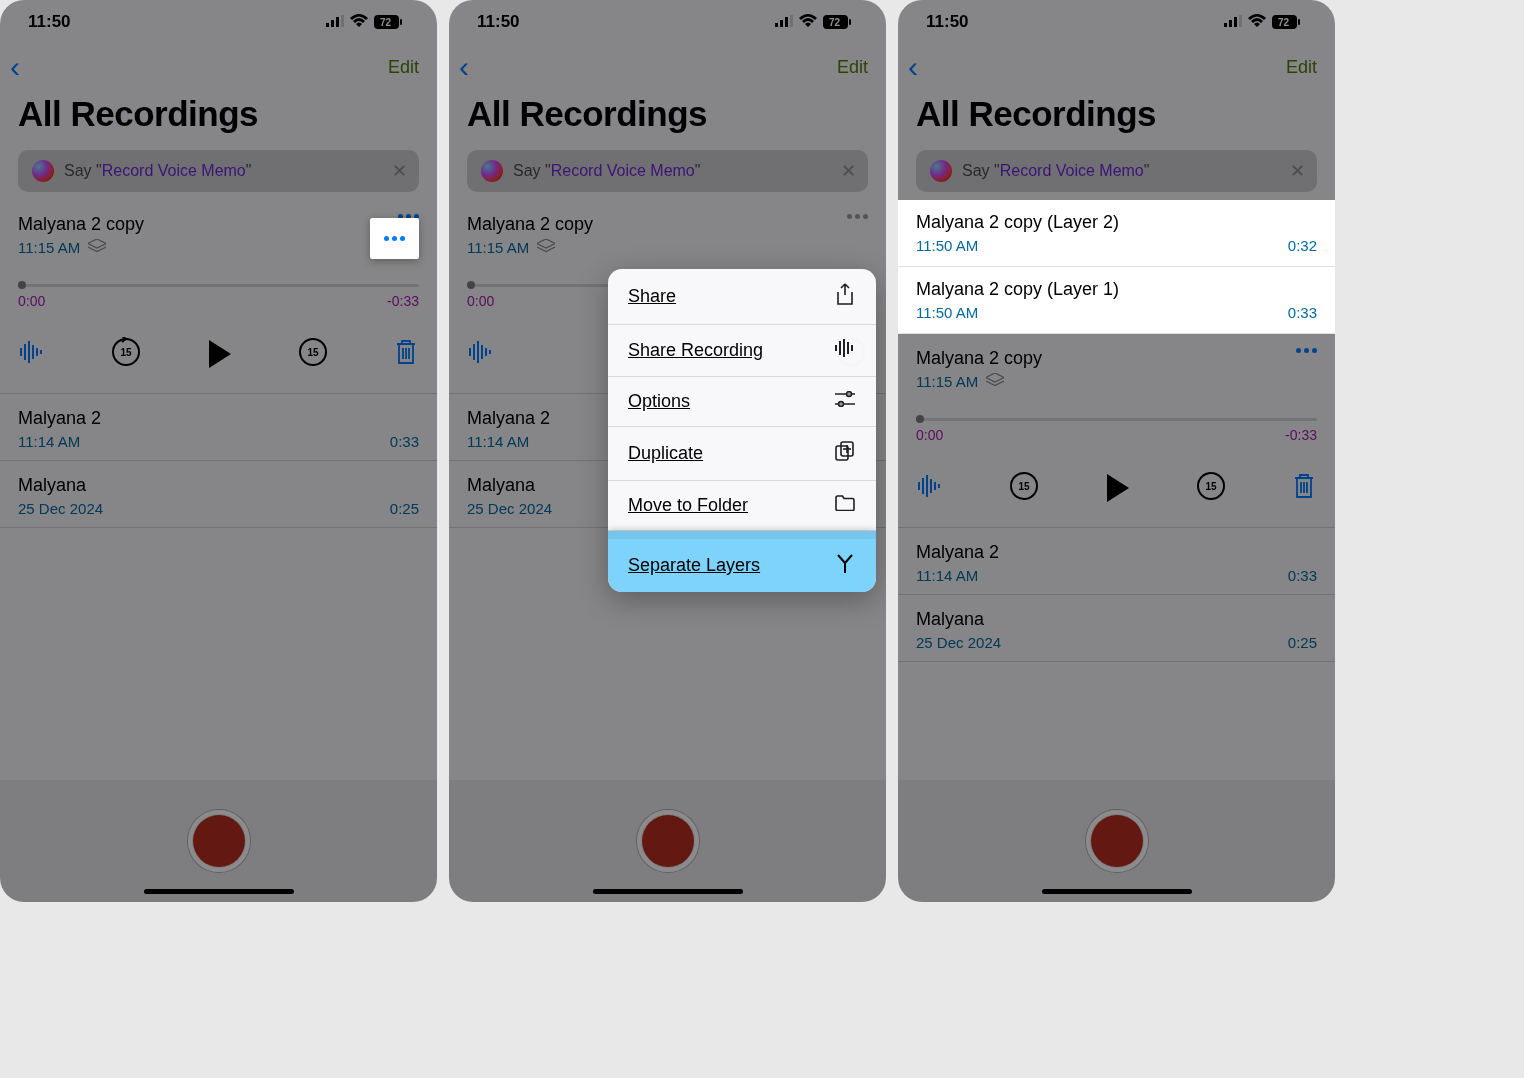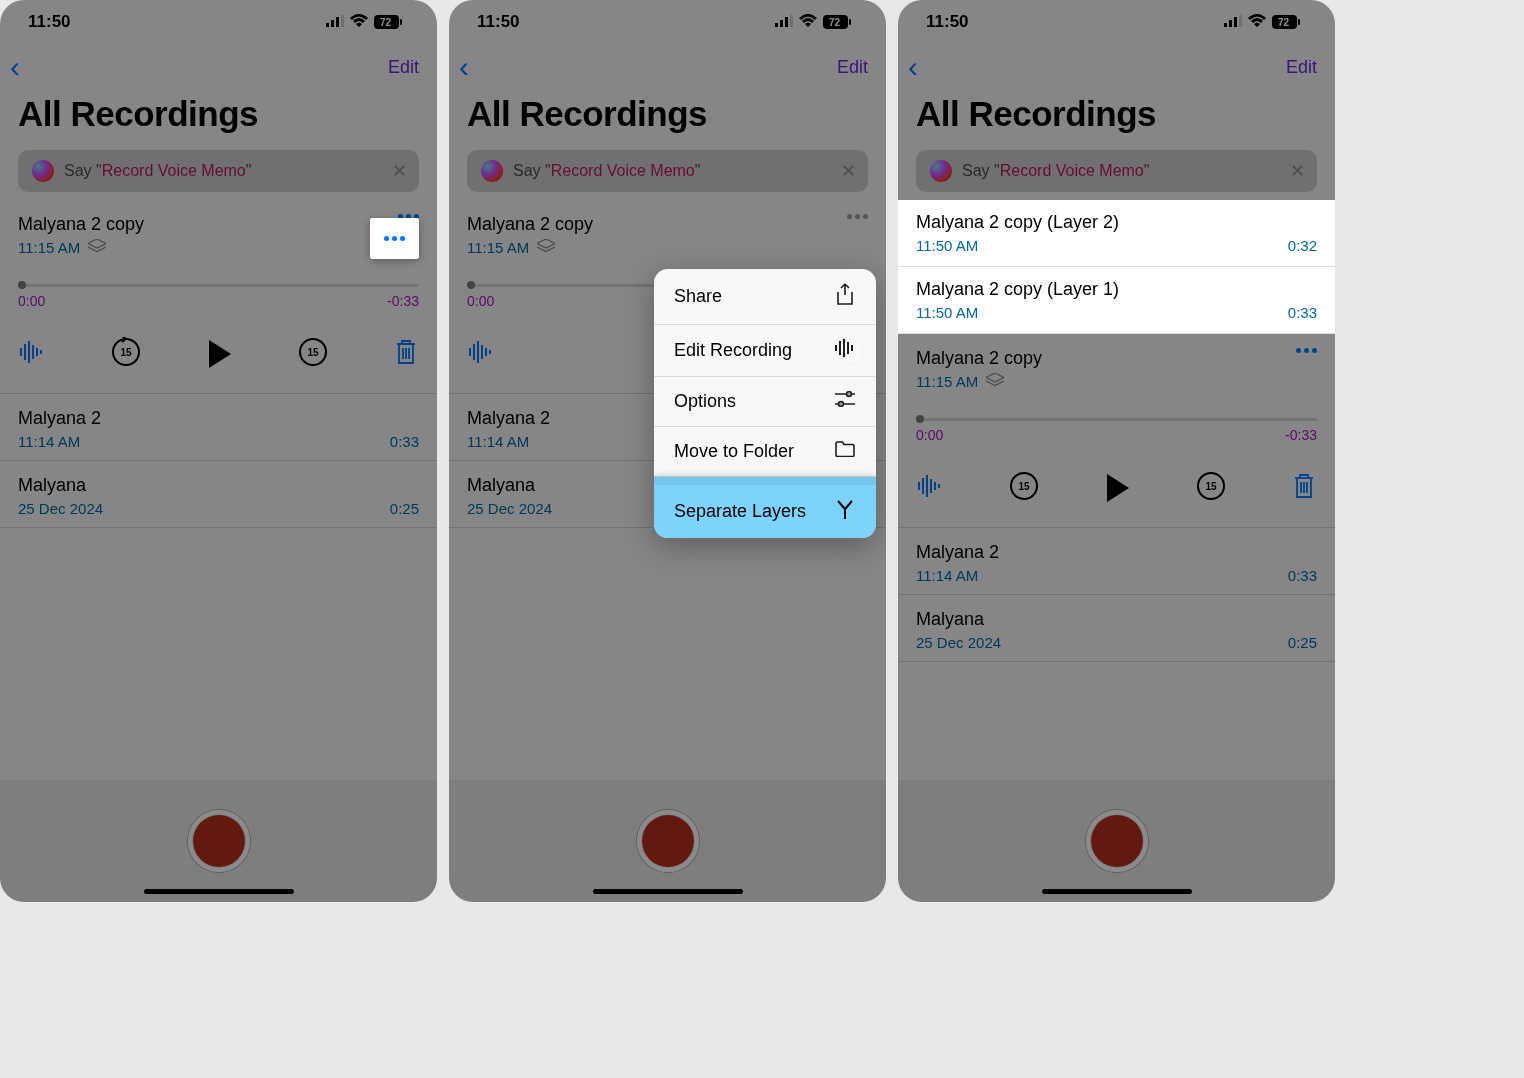--- a/index.html
+++ b/index.html
@@ -42,39 +42,39 @@
     font-weight: 600;
   }
   .status-right { display: flex; align-items: center; gap: 6px; }
   .nav-row {
     display: flex;
     justify-content: space-between;
     align-items: center;
     padding: 14px 18px 0 10px;
   }
   .back-chevron { color: #007aff; font-size: 30px; font-weight: 300; line-height: 1; }
-  .edit-link { color: #6d28d9; font-size: 18px; }
+  .edit-link { color: #4d7c0f; font-size: 18px; }
   .page-title { font-size: 35px; font-weight: 700; padding: 12px 18px 8px 18px; letter-spacing: -0.5px; }
   .siri-banner {
     margin: 8px 18px;
     background: #ccccd0;
     border-radius: 10px;
     padding: 10px 14px;
     display: flex;
     align-items: center;
     gap: 10px;
     position: relative;
   }
   .siri-orb {
     width: 22px; height: 22px;
     border-radius: 50%;
     background: radial-gradient(circle at 30% 30%, #7de0ff, #d04bff 40%, #ff3b30 70%, #2b1b8a);
   }
   .siri-text { font-size: 16px; color: #4a4a4c; }
-  .siri-text b { color: #be185d; font-weight: 500; }
+  .siri-text b { color: #6d28d9; font-weight: 500; }
   .siri-close {
     position: absolute; right: 12px; top: 50%; transform: translateY(-50%);
     color: #8a8a8e; font-size: 18px;
   }
   .recording-item {
     padding: 14px 18px 10px 18px;
     border-bottom: 0.5px solid #d0d0d4;
     background: transparent;
   }
   .ri-title { font-size: 18px; font-weight: 400; }
@@ -159,26 +159,27 @@
     left: 50%;
     transform: translateX(-50%);
     width: 150px; height: 5px;
     border-radius: 3px;
     background: #000;
   }
   .context-menu {
     position: absolute;
     right: 10px;
     top: 269px;
-    width: 222px;
+    width: 268px;
     background: rgba(250,250,252,0.98);
     border-radius: 14px;
     z-index: 15;
     overflow: hidden;
     box-shadow: 0 8px 30px rgba(0,0,0,0.3);
+    text-decoration: underline;
   }
   .menu-item {
     display: flex;
     justify-content: space-between;
     align-items: center;
     padding: 14px 20px;
     font-size: 18px;
     border-bottom: 0.5px solid rgba(0,0,0,0.12);
   }
   .menu-item:last-child { border-bottom: none; }
@@ -419,36 +420,45 @@
     <div class="dim-overlay"></div>
 
     <div class="context-menu">
       <div class="menu-item dimmed-menu">
         <span>Share</span>
         <span class="menu-icon"><svg width="18" height="22" viewBox="0 0 18 22">
               <path d="M9 1 L9 12 M9 1 L5 5 M9 1 L13 5 M2 9 L2 21 L16 21 L16 9" stroke="#333" stroke-width="1.6" fill="none"></path>
             </svg></span>
       </div>
       <div class="menu-item dimmed-menu">
-        <span>Edit Recording</span>
+        <span>Share Recording</span>
         <span class="menu-icon"><svg width="20" height="18" viewBox="0 0 20 18">
               <rect x="0" y="6" width="2" height="6" fill="#333"></rect>
               <rect x="4" y="2" width="2" height="14" fill="#333"></rect>
               <rect x="8" y="0" width="2" height="18" fill="#333"></rect>
               <rect x="12" y="3" width="2" height="12" fill="#333"></rect>
               <rect x="16" y="6" width="2" height="6" fill="#333"></rect>
             </svg></span>
       </div>
       <div class="menu-item dimmed-menu">
         <span>Options</span>
         <span class="menu-icon"><svg width="20" height="16" viewBox="0 0 20 16">
               <line x1="0" y1="3" x2="20" y2="3" stroke="#333" stroke-width="1.5"></line>
               <circle cx="14" cy="3" r="2.5" fill="#fff" stroke="#333" stroke-width="1.5"></circle>
               <line x1="0" y1="13" x2="20" y2="13" stroke="#333" stroke-width="1.5"></line>
               <circle cx="6" cy="13" r="2.5" fill="#fff" stroke="#333" stroke-width="1.5"></circle>
+            </svg></span>
+      </div>
+      <div class="menu-item dimmed-menu">
+        <span>Duplicate</span>
+        <span class="menu-icon"><svg width="20" height="20" viewBox="0 0 20 20">
+              <rect x="1" y="5" width="12" height="14" rx="2" fill="none" stroke="#333" stroke-width="1.6"></rect>
+              <rect x="6" y="1" width="12" height="14" rx="2" fill="none" stroke="#333" stroke-width="1.6"></rect>
+              <line x1="12" y1="4" x2="12" y2="12" stroke="#333" stroke-width="1.6"></line>
+              <line x1="8" y1="8" x2="16" y2="8" stroke="#333" stroke-width="1.6"></line>
             </svg></span>
       </div>
       <div class="menu-item dimmed-menu">
         <span>Move to Folder</span>
         <span class="menu-icon"><svg width="20" height="16" viewBox="0 0 20 16">
               <path d="M1 3 L1 14 C1 15 1.5 15.5 2.5 15.5 L17.5 15.5 C18.5 15.5 19 15 19 14 L19 5 C19 4 18.5 3.5 17.5 3.5 L9 3.5 L7.5 1 L2.5 1 C1.5 1 1 1.5 1 3 Z" fill="none" stroke="#333" stroke-width="1.6"></path>
             </svg></span>
       </div>
       <div class="menu-item menu-sep highlighted-menu-item">
         <span>Separate Layers</span>

